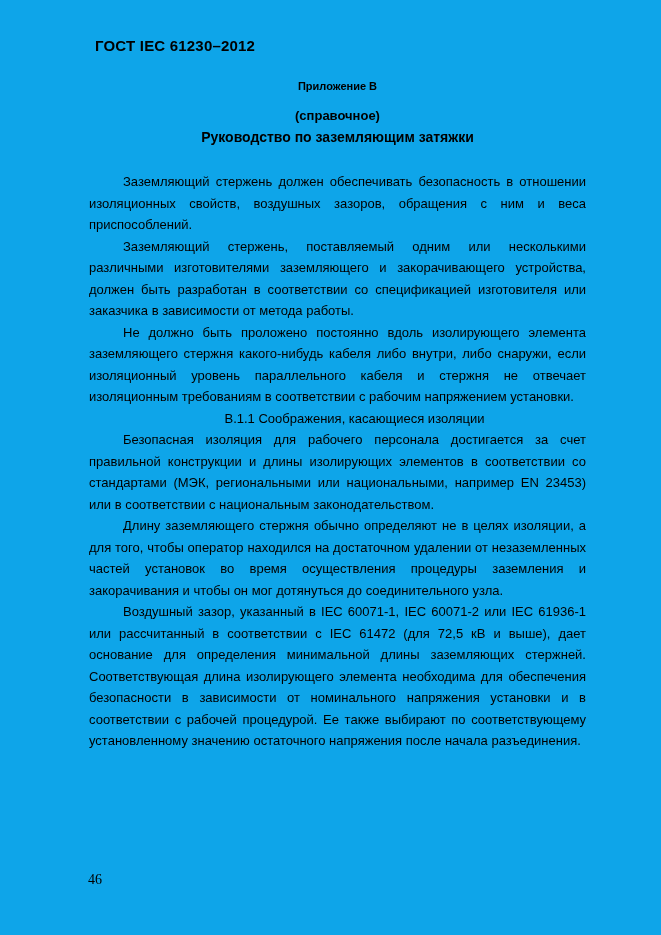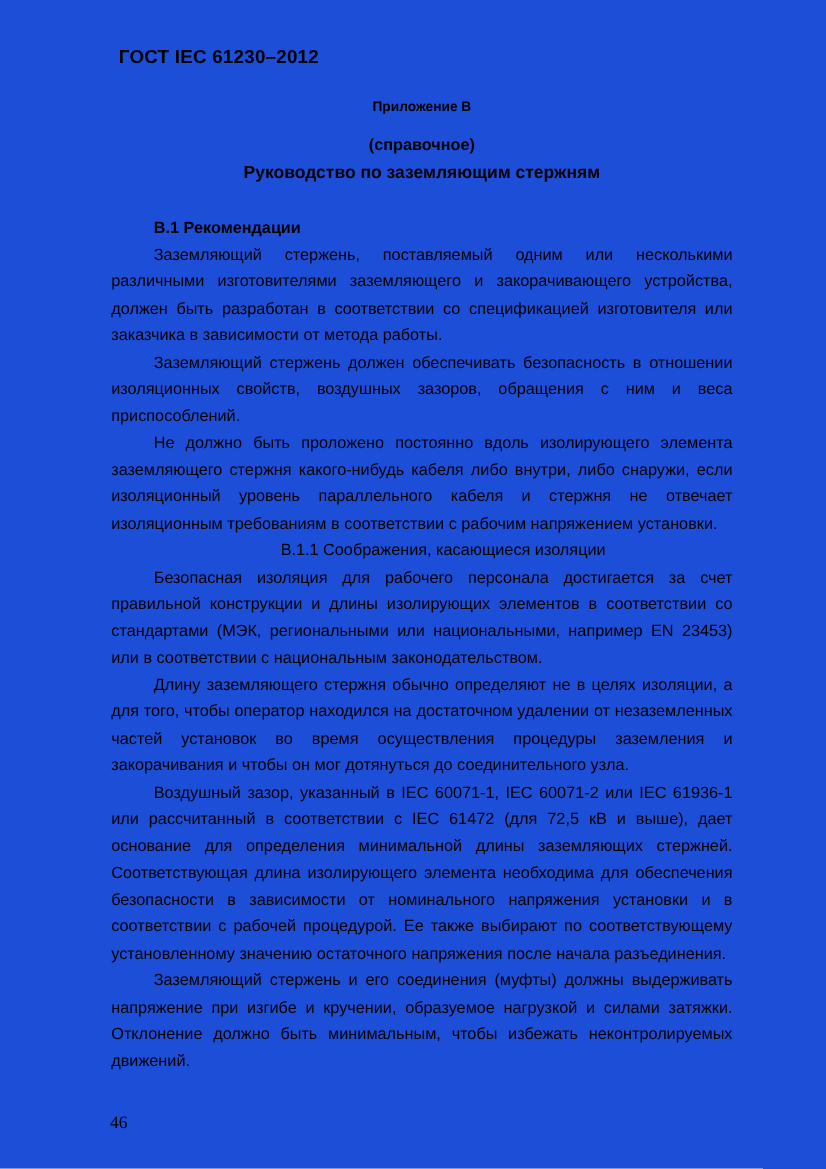--- a/index.html
+++ b/index.html
@@ -4,21 +4,21 @@
 <style>
   html, body {
     margin: 0;
     padding: 0;
     background: #ffffff;
   }
   .page {
     position: relative;
     width: 661px;
     height: 935px;
-    background: #1d4ed8;
+    background: #0ea5e9;
     color: #000000;
     font-family: "Liberation Sans", sans-serif;
     overflow: hidden;
   }
   .doc-header {
     position: absolute;
     top: 37px;
     left: 95px;
     font-size: 15px;
     font-weight: bold;
@@ -75,43 +75,40 @@
   }
   .head-plain {
     text-align: center;
   }
   .page-number {
     position: absolute;
     top: 872px;
     left: 88px;
     font-family: "Liberation Serif", serif;
     font-size: 14px;
-    margin-top: 19px;
   }
 </style>
 </head>
 <body>
 
 <div class="page">
 
   <div class="doc-header">ГОСТ IEC 61230–2012</div>
 
   <div class="titles">
     <div class="appendix-title">Приложение В</div>
     <div class="appendix-subtitle">(справочное)</div>
-    <div class="appendix-heading">Руководство по заземляющим стержням</div>
+    <div class="appendix-heading">Руководство по заземляющим затяжки</div>
   </div>
 
   <div class="content">
-    <p class="head-bold">В.1 Рекомендации</p>
+    <p>Заземляющий стержень должен обеспечивать безопасность в отношении изоляционных свойств, воздушных зазоров, обращения с ним и веса приспособлений.</p>
     <p>Заземляющий стержень, поставляемый одним или несколькими различными изготовителями заземляющего и закорачивающего устройства, должен быть разработан в соответствии со спецификацией изготовителя или заказчика в зависимости от метода работы.</p>
-    <p>Заземляющий стержень должен обеспечивать безопасность в отношении изоляционных свойств, воздушных зазоров, обращения с ним и веса приспособлений.</p>
     <p>Не должно быть проложено постоянно вдоль изолирующего элемента заземляющего стержня какого-нибудь кабеля либо внутри, либо снаружи, если изоляционный уровень параллельного кабеля и стержня не отвечает изоляционным требованиям в соответствии с  рабочим напряжением установки.</p>
     <p class="head-plain">В.1.1 Соображения, касающиеся изоляции</p>
     <p>Безопасная изоляция для рабочего персонала достигается за счет правильной конструкции и длины изолирующих элементов в соответствии со стандартами (МЭК, региональными или национальными, например EN 23453) или в соответствии с национальным законодательством.</p>
     <p>Длину заземляющего стержня обычно определяют не в целях изоляции, а для того, чтобы оператор находился на достаточном удалении от незаземленных частей установок во время осуществления процедуры заземления и закорачивания и чтобы он мог дотянуться до соединительного узла.</p>
     <p>Воздушный зазор, указанный в IEC 60071-1, IEC 60071-2 или IEC 61936-1 или рассчитанный в соответствии с IEC 61472 (для 72,5 кВ и выше), дает основание для определения минимальной длины заземляющих стержней. Соответствующая длина изолирующего элемента необходима для обеспечения безопасности в зависимости от номинального напряжения установки и в соответствии с рабочей процедурой. Ее также выбирают по соответствующему установленному значению остаточного напряжения после начала разъединения.</p>
-    <p>Заземляющий стержень и его соединения (муфты) должны выдерживать напряжение при изгибе и кручении, образуемое нагрузкой и силами затяжки. Отклонение должно быть минимальным, чтобы избежать неконтролируемых движений.</p>
   </div>
 
   <div class="page-number">46</div>
 
 </div>
 
 </body></html>

